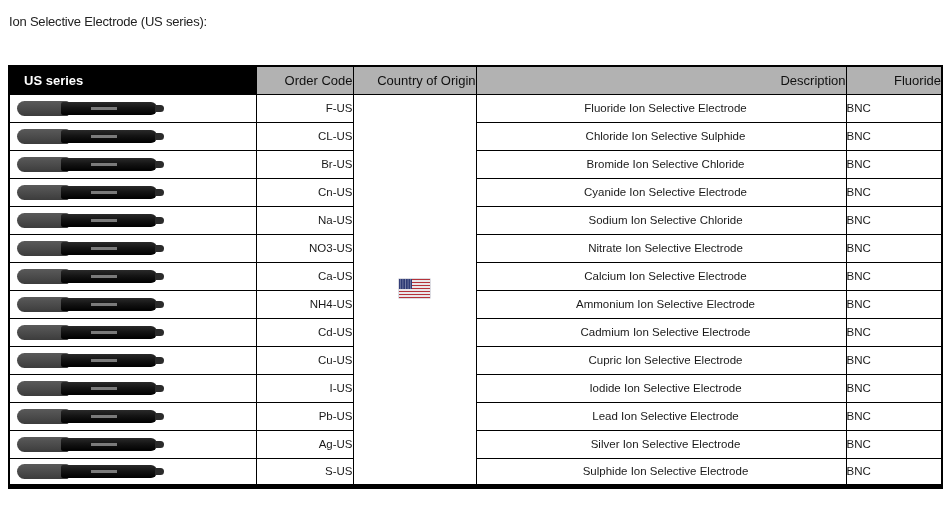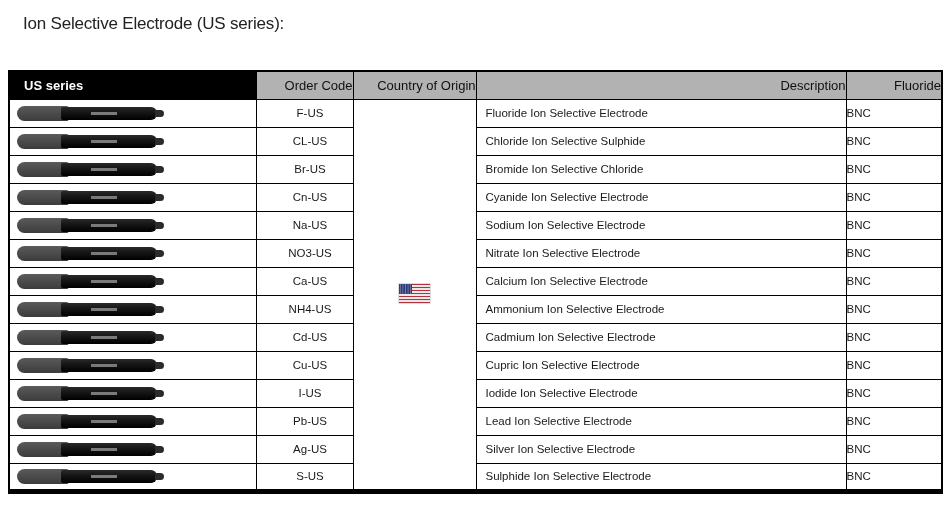--- a/index.html
+++ b/index.html
@@ -10,33 +10,33 @@
     --flag-red:#b5323a;
     --flag-white:#e9e7ea;
     --flag-blue:#2e3a75;
     --electrode-tip:#4f4f4f;
     --electrode-body:#141414;
   }
   *{box-sizing:border-box;margin:0;padding:0;}
   html,body{width:946px;height:522px;background:#ffffff;
     font-family:"Liberation Sans", sans-serif;color:var(--text);}
   .page{padding:8px;}
-  .title{margin:6px 0 0 15px;font-size:17px;letter-spacing:-0.2px;color:#222;}
+  .title{margin:6px 0 0 1px;font-size:13px;letter-spacing:-0.2px;color:#222;}
   table{border-collapse:collapse;table-layout:fixed;width:933px;margin-top:36px;
     border:2.5px solid var(--border);border-bottom-width:5px;}
   th,td{border:1.5px solid var(--border);height:28px;overflow:hidden;
     font-size:11.5px;vertical-align:middle;white-space:nowrap;}
   thead th{font-size:13px;font-weight:400;background:var(--header-bg);color:#111;
     text-align:right;}
   th.th-series{background:var(--series-bg);color:#ffffff;text-align:left;
     padding-left:14px;font-weight:700;}
   td.td-img{padding-left:7px;}
-  td.td-code{padding-left:11px;text-align:center;}
+  td.td-code{padding-left:11px;text-align:right;}
   td.td-country{text-align:center;vertical-align:middle;}
-  td.td-desc{padding-left:9px;text-align:left;}
+  td.td-desc{padding-left:9px;text-align:center;}
   td.td-conn{text-align:left;}
 
   
   .electrode{position:relative;width:148px;height:15px;}
   .electrode .tip{position:absolute;left:0;top:0;width:52px;height:15px;
     background:linear-gradient(180deg,#5a5a5a 0%,#4a4a4a 55%,#3c3c3c 100%);
     border-radius:8px 3px 3px 8px;}
   .electrode .ebody{position:absolute;left:44px;top:1px;width:96px;height:13px;
     background:linear-gradient(180deg,#2a2a2a 0%,var(--electrode-body) 45%,#000 100%);
     border-radius:2px 6px 6px 2px;}
@@ -143,21 +143,21 @@
     <td class="td-img">
       <div class="electrode">
         <span class="tip"></span>
         <span class="ebody"></span>
         <span class="nub"></span>
         <span class="brand"></span>
       </div>
     </td>
     <td class="td-code">Na-US</td>
 
-    <td class="td-desc">Sodium Ion Selective Electrode</td>
+    <td class="td-desc">Sodium Ion Selective Chloride</td>
     <td class="td-conn">BNC</td>
   </tr>
         <tr>
     <td class="td-img">
       <div class="electrode">
         <span class="tip"></span>
         <span class="ebody"></span>
         <span class="nub"></span>
         <span class="brand"></span>
       </div>

